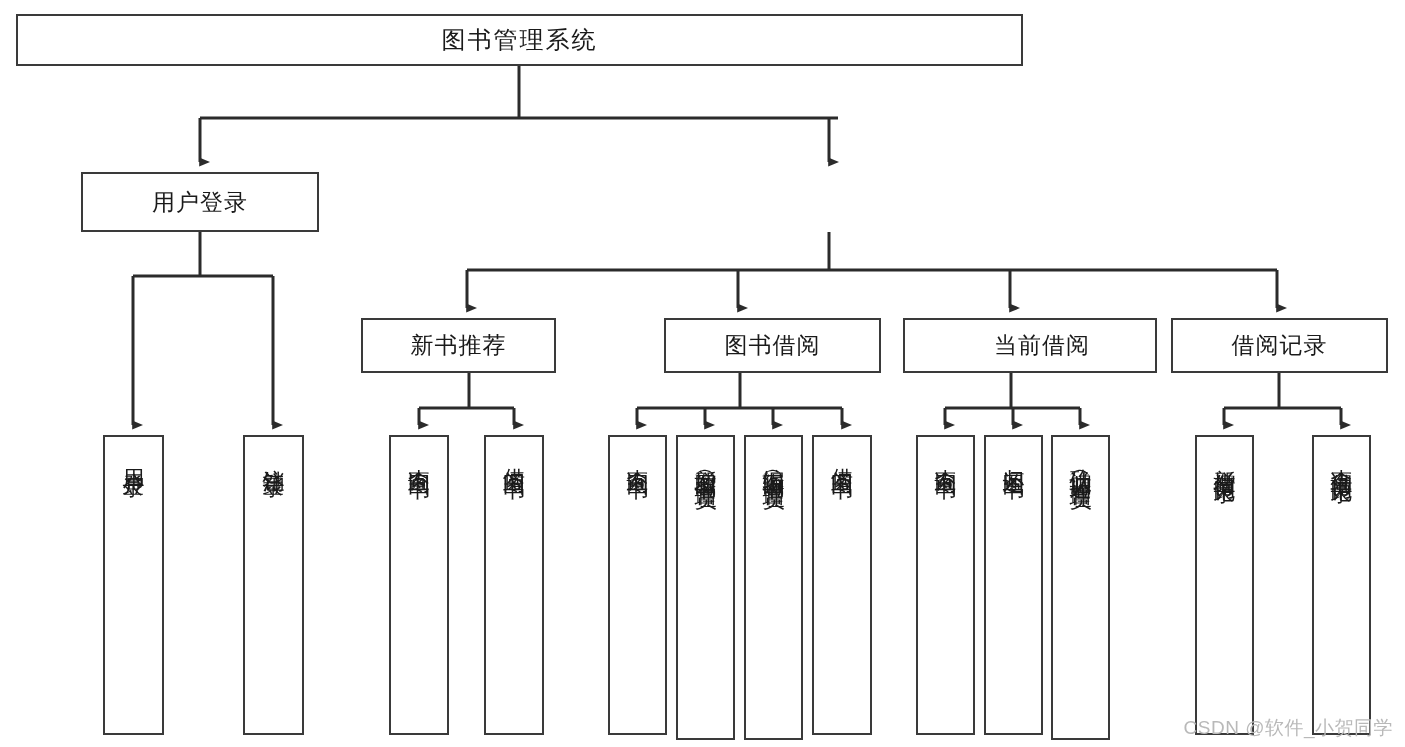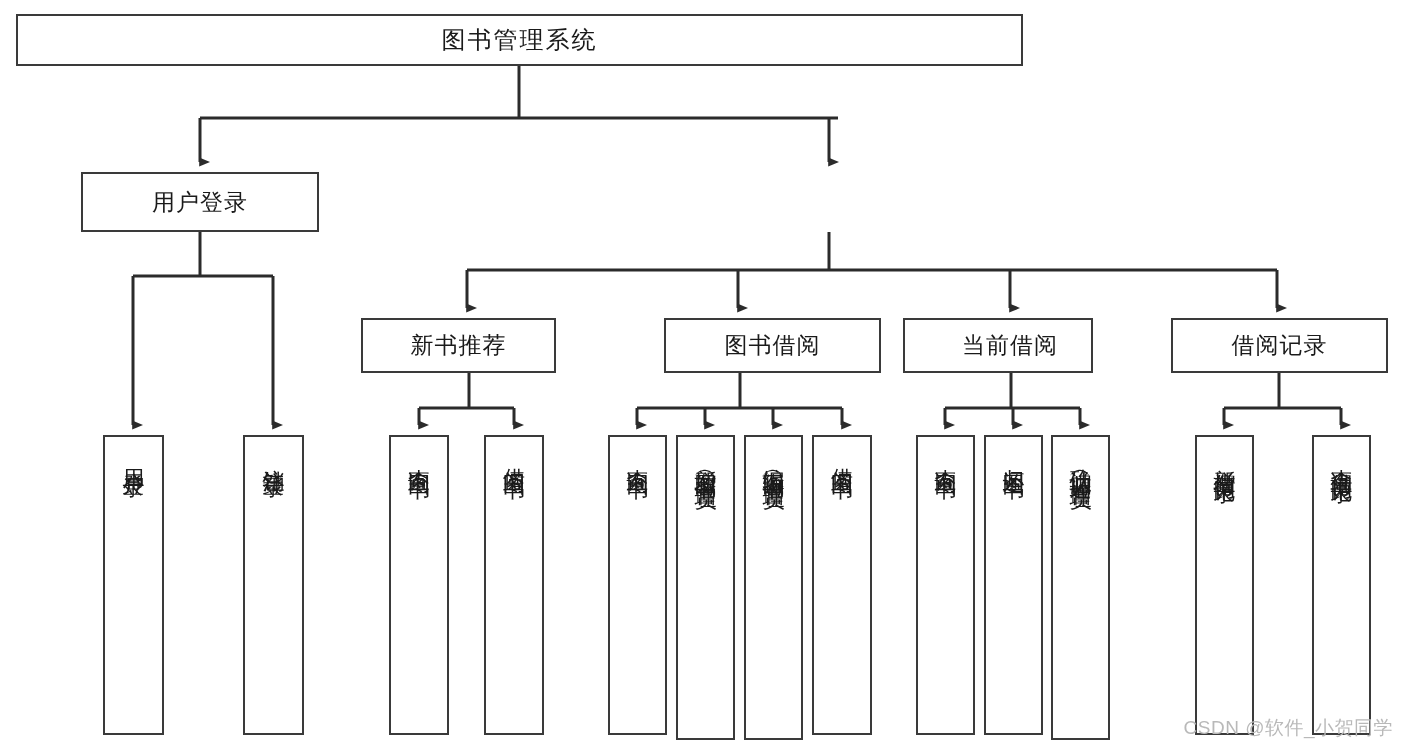--- a/index.html
+++ b/index.html
@@ -139,21 +139,21 @@
   <div class="node h" style="left:81px; top:172px; width:238px; height:60px;">
     <span class="lbl">用户登录</span>
   </div>
 
   <div class="node h" style="left:361px; top:318px; width:195px; height:55px;">
     <span class="lbl">新书推荐</span>
   </div>
   <div class="node h" style="left:632px; top:318px; width:217px; height:55px;margin-left:32px;">
     <span class="lbl">图书借阅</span>
   </div>
-  <div class="node h" style="left:903px; top:318px; width:190px; height:55px;padding-left:24px;">
+  <div class="node h" style="left:903px; top:318px; width:254px; height:55px;padding-left:24px;">
     <span class="lbl">当前借阅</span>
   </div>
   <div class="node h" style="left:1171px; top:318px; width:217px; height:55px;">
     <span class="lbl">借阅记录</span>
   </div>
 
   <div class="node v" style="left:103px; top:435px; width:61px; height:300px;">
     <span class="lbl">用户登录</span>
   </div>
   <div class="node v" style="left:243px; top:435px; width:61px; height:300px;">

